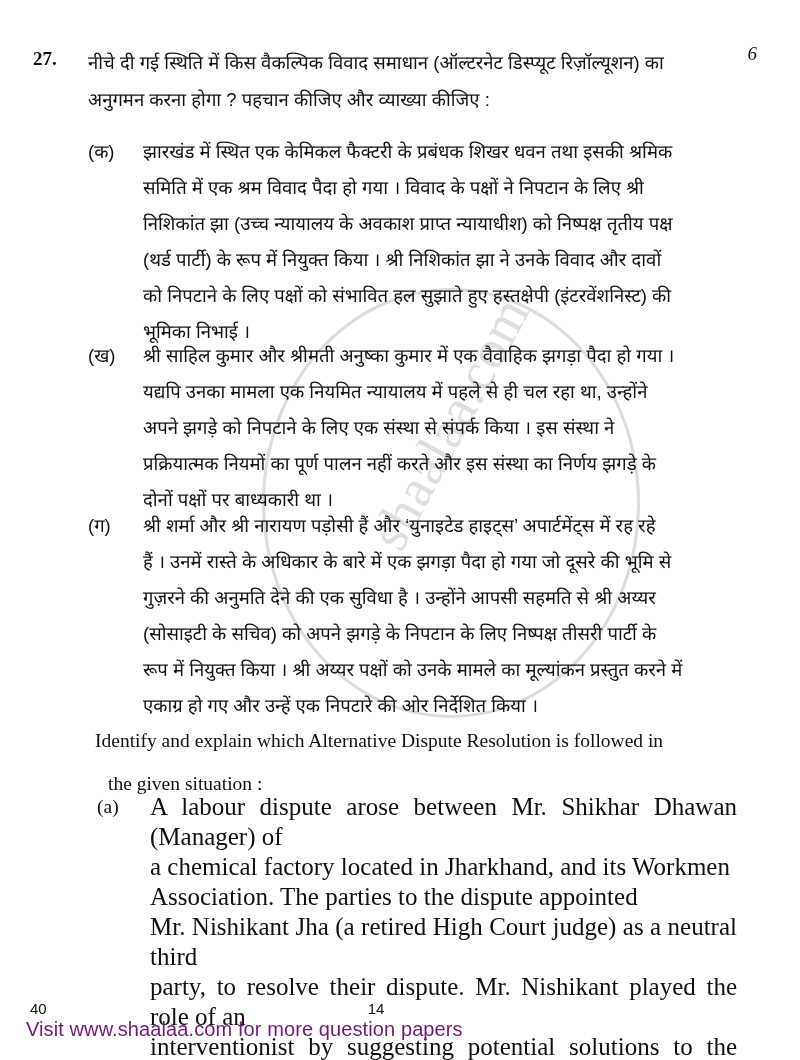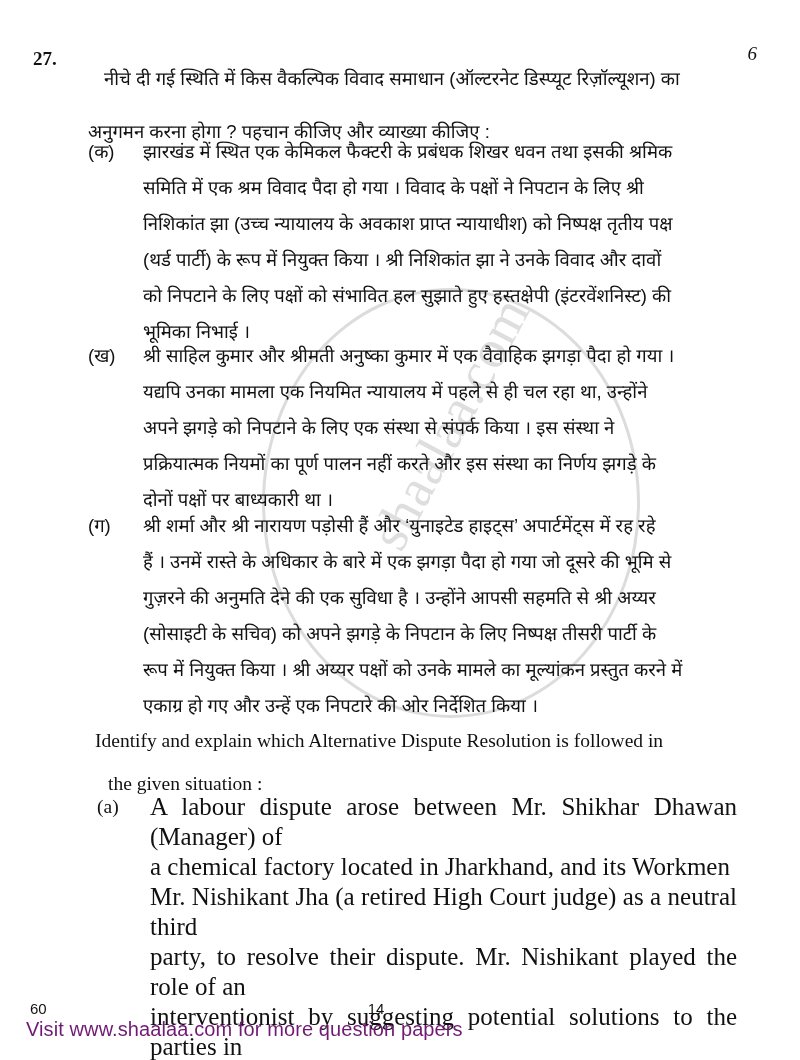--- a/index.html
+++ b/index.html
@@ -188,21 +188,21 @@
 <div id="watermark-layer">
   <div class="wm-circle"></div>
   <div class="wm-text">shaalaa.com</div>
 </div>
 
 <div id="page">
 
   <div class="q-block">
     <span class="q-number">27.</span>
     <div class="q-stem">
-      <p class="just" style="margin:16px">नीचे दी गई स्थिति में किस वैकल्पिक विवाद समाधान (ऑल्टरनेट डिस्प्यूट रिज़ॉल्यूशन) का</p>
+      <p class="just" style="margin:0">नीचे दी गई स्थिति में किस वैकल्पिक विवाद समाधान (ऑल्टरनेट डिस्प्यूट रिज़ॉल्यूशन) का</p>
       <p class="last-line" style="margin:0">अनुगमन करना होगा ? पहचान कीजिए और व्याख्या कीजिए :</p>
     </div>
   </div>
   <span class="marks">6</span>
 
   <div class="hi-item" style="top:134px">
     <span class="hi-label">(क)</span>
     <div class="hi-body">
       <p class="just">झारखंड में स्थित एक केमिकल फैक्टरी के प्रबंधक शिखर धवन तथा इसकी श्रमिक</p>
       <p class="just">समिति में एक श्रम विवाद पैदा हो गया । विवाद के पक्षों ने निपटान के लिए श्री</p>
@@ -239,23 +239,24 @@
   <div class="en-stem">
     <p style="margin:0">Identify and explain which Alternative Dispute Resolution is followed in</p>
     <p style="margin:13px">the given situation :</p>
   </div>
 
   <div class="en-item">
     <span class="en-label">(a)</span>
     <div class="en-body">
       <p class="just">A labour dispute arose between Mr. Shikhar Dhawan (Manager) of</p>
       <p class="just">a chemical factory located in Jharkhand, and its Workmen</p>
+      <p class="just">Association. The parties to the dispute appointed</p>
       <p class="just">Mr. Nishikant Jha (a retired High Court judge) as a neutral third</p>
       <p class="just">party, to resolve their dispute. Mr. Nishikant played the role of an</p>
       <p class="just">interventionist by suggesting potential solutions to the parties in</p>
     </div>
   </div>
 
-  <div class="footer-left">60</div>
+  <div class="footer-left">40</div>
   <div class="footer-page">14</div>
   <div class="footer-promo">Visit www.shaalaa.com for more question papers</div>
 
 </div>
 
 </body></html>

